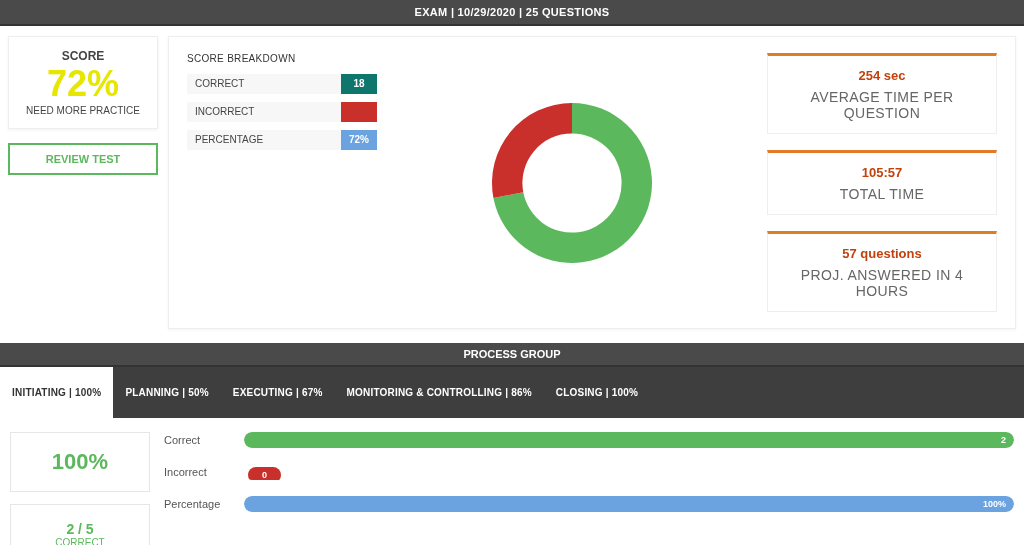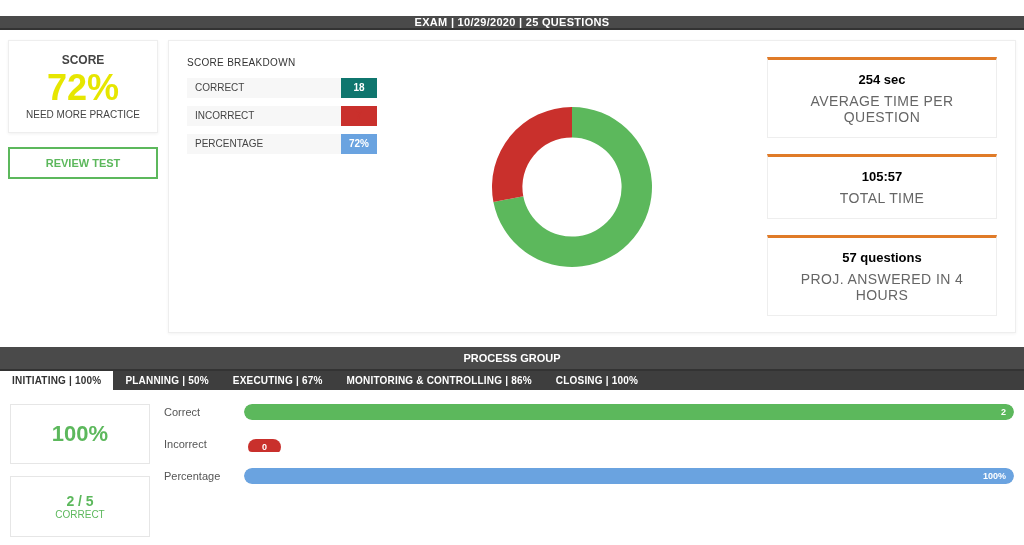--- a/index.html
+++ b/index.html
@@ -2,26 +2,25 @@
 <html><head>
   <meta charset="utf-8">
   <style>
     * { margin: 0; padding: 0; box-sizing: border-box; font-family: Arial, Helvetica, sans-serif; }
     body { background: #ffffff; width: 1024px; }
 
     .top-bar {
       background: #4a4a4a;
       color: #fff;
       text-align: center;
-      padding: 0 0;
+      padding: 6px 0;
       font-size: 11px;
       font-weight: bold;
       letter-spacing: 0.3px;
       border-bottom: 2px solid #333;
-      margin-top: 16px;
     }
 
     .main-area {
       display: flex;
       padding: 10px 8px 14px 8px;
       gap: 10px;
     }
 
     .left-col {
       width: 150px;
@@ -76,40 +75,40 @@
     .chart-col { flex: 1; display: flex; align-items: center; justify-content: center; }
 
     .stats-col { width: 230px; display: flex; flex-direction: column; gap: 16px; }
     .stat-box {
       border: 1px solid #eee;
       border-top: 3px solid #e07b28;
       background: #fff;
       text-align: center;
       padding: 12px 6px;
     }
-    .stat-main { font-size: 13px; font-weight: bold; color: #000000; text-align: center; }
+    .stat-main { font-size: 13px; font-weight: bold; color: #c2410c; text-align: center; }
     .stat-sub { font-size: 14px; color: #666; letter-spacing: 0.4px; margin-top: 6px; }
 
     
     .process-header {
       background: #4a4a4a;
       color: #fff;
       text-align: center;
       font-size: 11px;
       font-weight: bold;
       padding: 5px 8px;
       border-bottom: 2px solid #333;
     }
     .tab-bar {
       background: #3e3e3e;
       display: flex;
       font-size: 10px;
     }
     .tab {
-      padding: 4px 12px;
+      padding: 20px 12px;
       color: #fff;
       font-weight: bold;
       cursor: pointer;
       letter-spacing: 0.2px;
     }
     .tab.active {
       background: #fff;
       color: #333;
     }
 

